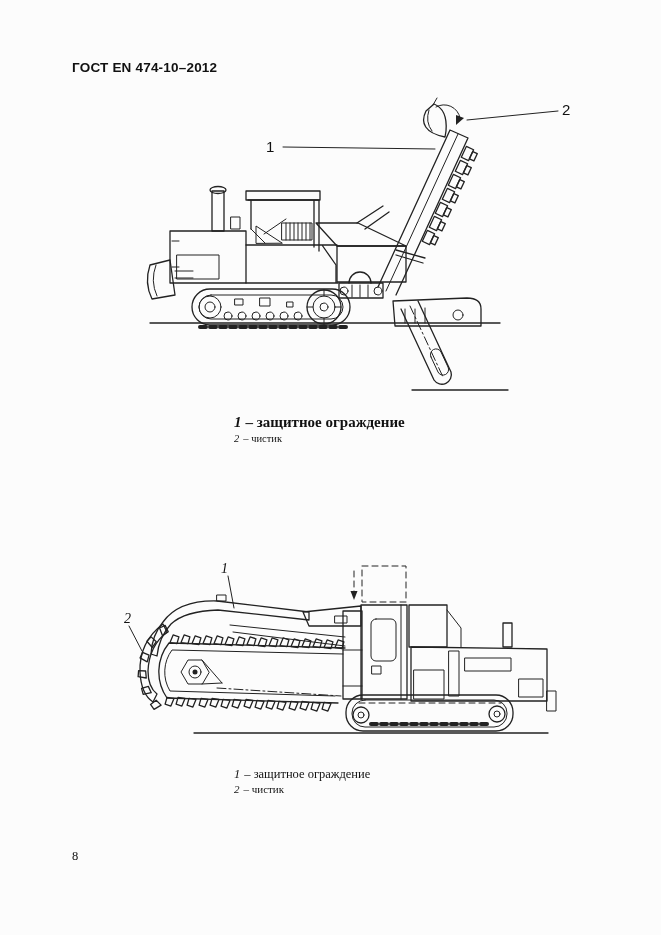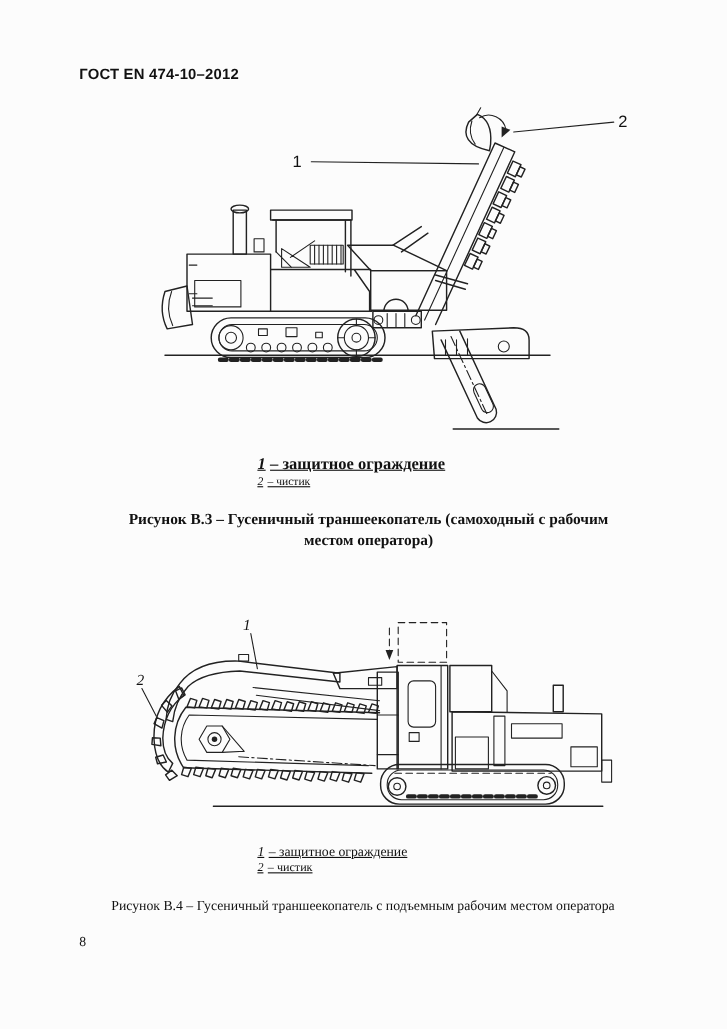--- a/index.html
+++ b/index.html
@@ -21,21 +21,21 @@
   .fig-b4{left:105px;top:540px;}
   svg.figure .ln{stroke:#222;fill:none;stroke-width:1.3;stroke-linecap:round;stroke-linejoin:round;}
   svg.figure .thin{stroke-width:1;}
   svg.figure .dash{stroke-dasharray:6 4;}
   svg.figure .dashdot{stroke-dasharray:9 3 2 3;}
   svg.figure .shoes{stroke-width:4;stroke-dasharray:6 4;}
   svg.figure .filled{fill:#222;stroke:none;}
   svg.figure text{stroke:none;fill:#111;}
   .callout-sans{font-family:"Liberation Sans", sans-serif;font-size:15px;}
   .callout-serif{font-family:"Liberation Serif", serif;font-style:italic;font-size:14px;}
-  .legend{position:absolute;left:234px;text-decoration:underline;}
+  .legend{position:absolute;left:234px;}
   .legend-b3{top:414px;}
   .legend-b3 .lg1{font-size:15px;font-weight:bold;}
   .legend-b3 .lg2{font-size:10.5px;margin-top:2px;}
   .legend-b4{top:767px;}
   .legend-b4 .lg1{font-size:12.5px;}
   .legend-b4 .lg2{font-size:11px;margin-top:1px;}
   .lgnum{font-style:italic;margin-right:4px;}
   .caption{position:absolute;text-align:center;}
   .caption-b3{left:100px;top:464px;width:470px;font-weight:bold;font-size:14px;line-height:1.35;}
   .caption-b4{left:20px;top:816px;width:620px;font-size:12.5px;}
@@ -156,21 +156,20 @@
       <text class="callout-sans" x="502" y="20">2</text>
       <path class="ln thin" d="M498,16 L407,25"></path>
     </g>
   </svg>
 
   <div class="legend legend-b3">
     <div class="lg1"><span class="lgnum">1</span><span>– защитное ограждение</span></div>
     <div class="lg2"><span class="lgnum">2</span><span>– чистик</span></div>
   </div>
 
-  <div class="caption caption-b3">Рисунок В.3 – Гусеничный траншеекопатель (самоходный с рабочим местом оператора)</div>
 
   <svg class="figure fig fig-b4" width="500" height="220" viewBox="0 0 500 220">
     <defs>
       <g id="t4">
           <path d="M-3,0 L-1,-8 L5,-7 L4,0 Z"></path>
         </g>
     </defs>
 
     <path class="ln" d="M89,193 L443,193"></path>
 
@@ -286,17 +285,16 @@
       <text class="callout-serif" x="19" y="83">2</text>
       <path class="ln thin" d="M24,86 L37,111"></path>
     </g>
   </svg>
 
   <div class="legend legend-b4">
     <div class="lg1"><span class="lgnum">1</span><span>– защитное ограждение</span></div>
     <div class="lg2"><span class="lgnum">2</span><span>– чистик</span></div>
   </div>
 
-  <div class="caption caption-b4">Рисунок В.4 – Гусеничный траншеекопатель с подъемным рабочим местом оператора</div>
 
   <div class="page-number">8</div>
 
 </div>
 
 </body></html>

